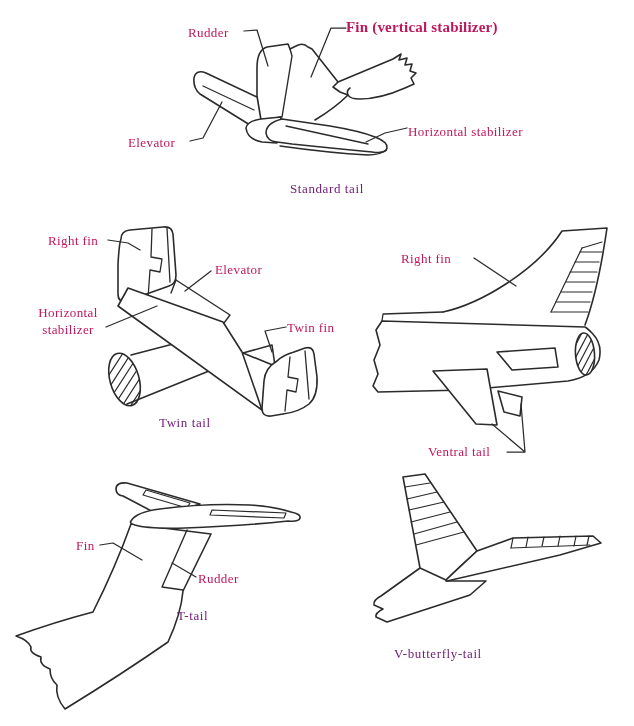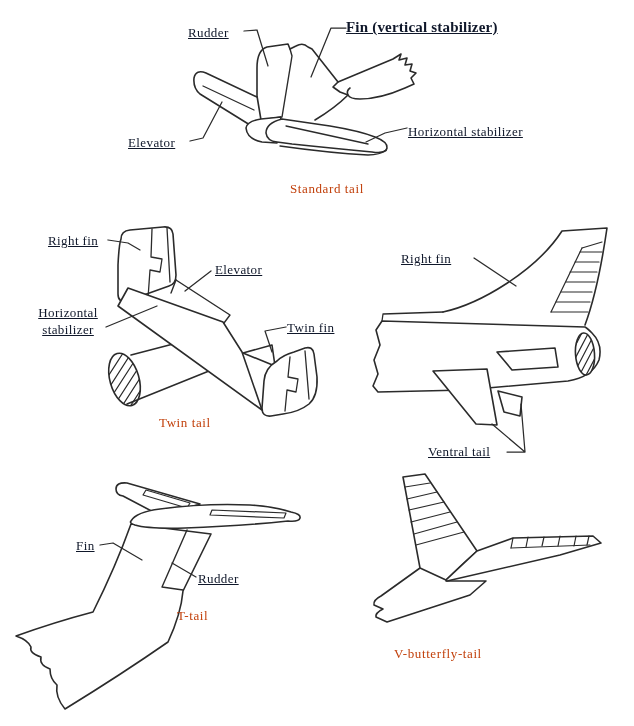--- a/index.html
+++ b/index.html
@@ -10,39 +10,38 @@
     font-family:"Liberation Serif","DejaVu Serif",serif;
     color:#1f1f1f;
     overflow:hidden;
   }
   .art{position:absolute;left:0;top:0;}
   .lbl{
     position:absolute;
     font-size:13px;
     letter-spacing:0.4px;
     white-space:nowrap;
-    color:#0f172a;
-    text-decoration:underline;
+    color:#be185d;
   }
   .lbl.bold{
     font-size:15px;
     font-weight:700;
     letter-spacing:0.2px;
   }
   .lbl.wrap{
     white-space:normal;
     text-align:center;
     line-height:1.28;
   }
   .caption{
     position:absolute;
     font-size:13px;
     letter-spacing:0.6px;
     white-space:nowrap;
-    color:#c2410c;
+    color:#701a75;
   }
 </style>
 </head>
 <body>
 
 <div class="page">
 
   <svg class="art" width="634" height="726" viewBox="0 0 634 726" fill="none" stroke="#2b2b2b" stroke-width="1.6" stroke-linecap="round" stroke-linejoin="round">
 
     <defs>

